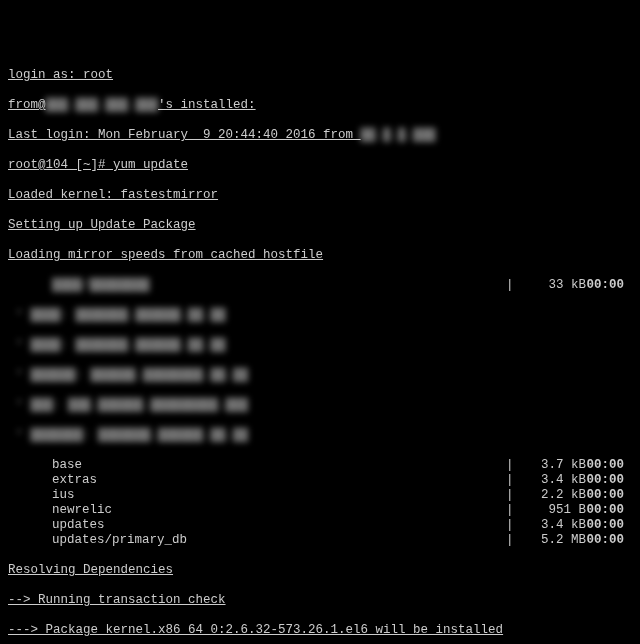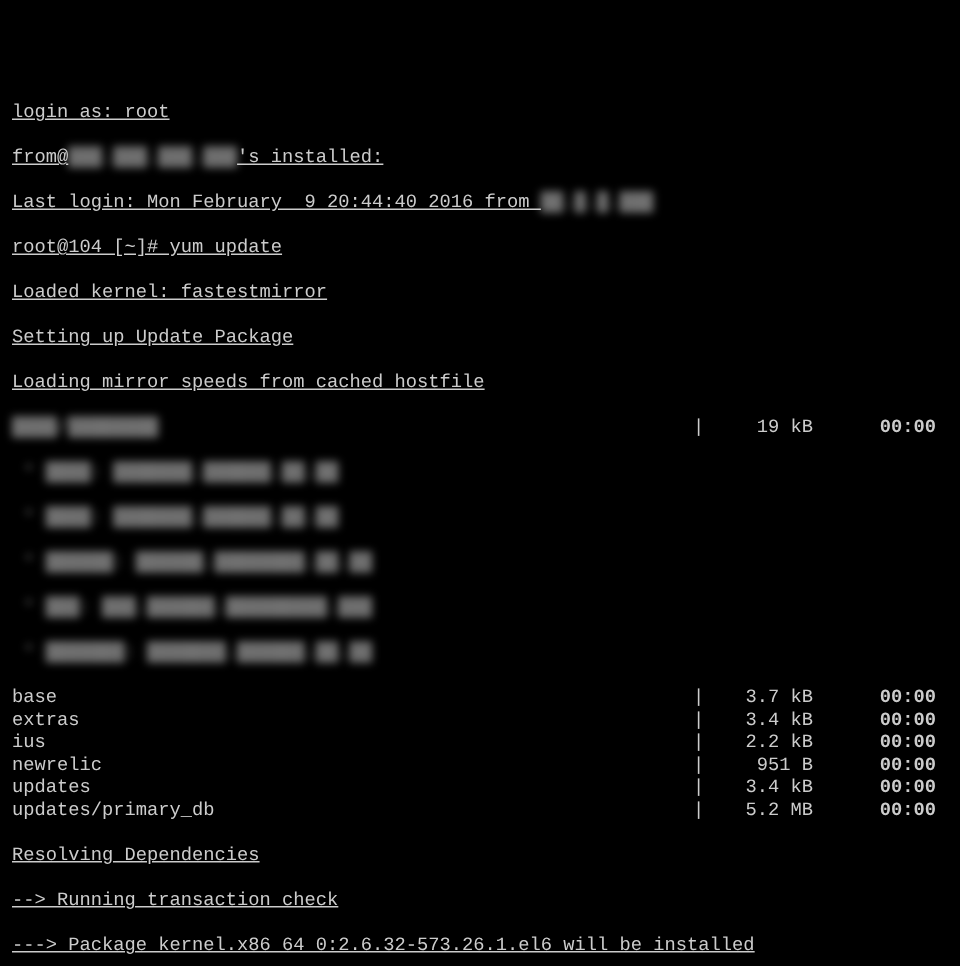--- a/index.html
+++ b/index.html
@@ -9,21 +9,21 @@
     color: #ccc;
     font-family: "Consolas", "Courier New", monospace;
     font-size: 12.5px;
     line-height: 15px;
     width: 624px;
     white-space: pre;
     overflow: hidden;
   }
   .line { display: block; text-decoration: underline; }
   .repo-row { display: flex; }
-  .repo-name { flex: 0 0 454px; }
+  .repo-name { flex: 0 0 454px; margin-left: 44px; }
   .repo-sep  { flex: 0 0 14px; }
   .repo-size { flex: 0 0 66px; text-align: right; }
   .repo-time { flex: 1; text-align: right; padding-right: 8px; font-weight: bold; }
   .blur {
     filter: blur(3px);
     opacity: 0.55;
     display: inline-block;
   }
 </style>
 </head>
@@ -31,21 +31,21 @@
 
 
 
 <span class="line">login as: root</span>
 <span class="line"><span>from@</span><span class="blur">███.███.███.███</span><span>'s installed:</span></span>
 <span class="line"><span>Last login: Mon February  9 20:44:40 2016 from </span><span class="blur">██.█.█.███</span></span>
 <span class="line">root@104 [~]# yum update</span>
 <span class="line">Loaded kernel: fastestmirror</span>
 <span class="line">Setting up Update Package</span>
 <span class="line">Loading mirror speeds from cached hostfile</span>
-<span class="repo-row"><span class="repo-name"><span class="blur">████/████████</span></span><span class="repo-sep">|</span><span class="repo-size"> 19 kB</span><span class="repo-time">00:00</span></span>
+<span class="repo-row"><span class="repo-name"><span class="blur">████/████████</span></span><span class="repo-sep">|</span><span class="repo-size"> 33 kB</span><span class="repo-time">00:00</span></span>
 <span class="line"><span class="blur"> * ████: ███████.██████.██.██</span></span>
 <span class="line"><span class="blur"> * ████: ███████.██████.██.██</span></span>
 <span class="line"><span class="blur"> * ██████: ██████.████████.██.██</span></span>
 <span class="line"><span class="blur"> * ███: ███.██████.█████████.███</span></span>
 <span class="line"><span class="blur"> * ███████: ███████.██████.██.██</span></span>
 <div id="repo-container"><span class="repo-row"><span class="repo-name">base</span><span class="repo-sep">|</span><span class="repo-size">3.7 kB</span><span class="repo-time">00:00</span></span><span class="repo-row"><span class="repo-name">extras</span><span class="repo-sep">|</span><span class="repo-size">3.4 kB</span><span class="repo-time">00:00</span></span><span class="repo-row"><span class="repo-name">ius</span><span class="repo-sep">|</span><span class="repo-size">2.2 kB</span><span class="repo-time">00:00</span></span><span class="repo-row"><span class="repo-name">newrelic</span><span class="repo-sep">|</span><span class="repo-size"> 951 B</span><span class="repo-time">00:00</span></span><span class="repo-row"><span class="repo-name">updates</span><span class="repo-sep">|</span><span class="repo-size">3.4 kB</span><span class="repo-time">00:00</span></span><span class="repo-row"><span class="repo-name">updates/primary_db</span><span class="repo-sep">|</span><span class="repo-size">5.2 MB</span><span class="repo-time">00:00</span></span></div>
 <span class="line">Resolving Dependencies</span>
 <span class="line">--&gt; Running transaction check</span>
 <span class="line">---&gt; Package kernel.x86_64 0:2.6.32-573.26.1.el6 will be installed</span>
 

